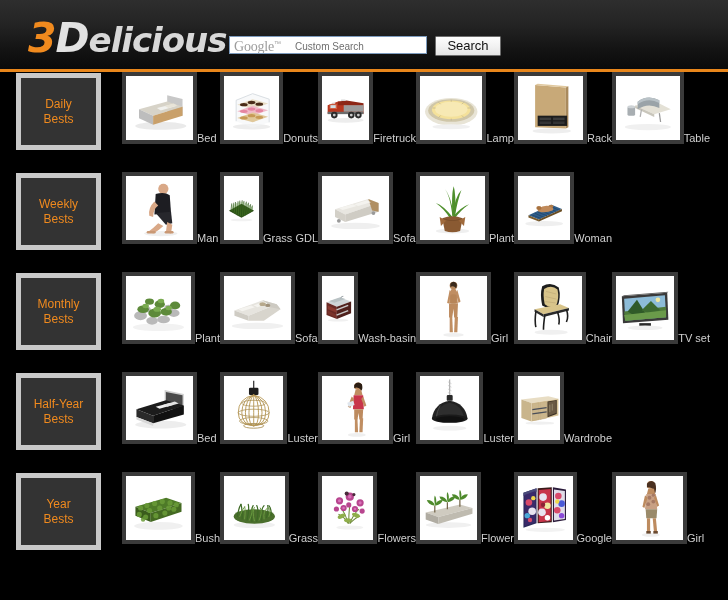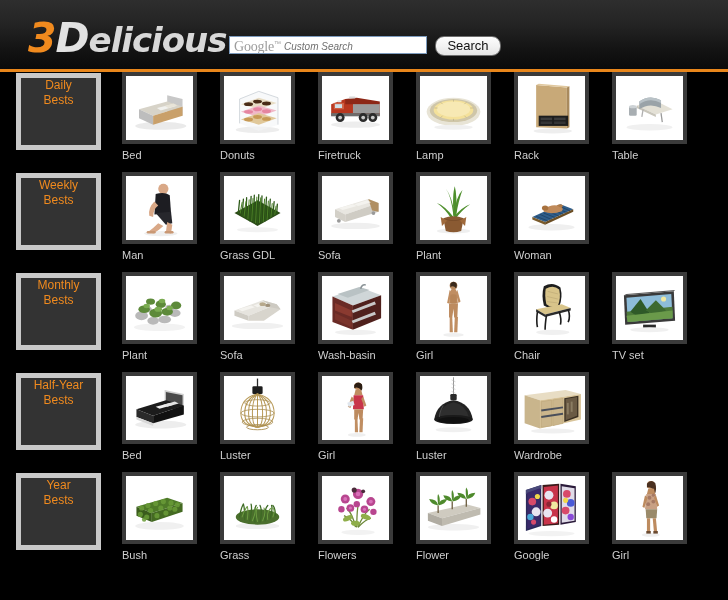--- a/index.html
+++ b/index.html
@@ -81,30 +81,29 @@
     letter-spacing: -0.2px;
   }
   .ph .tm {
     font-size: 7px;
     vertical-align: super;
     color: #9c9c9c;
   }
   .ph .cs {
     font-size: 10px;
     color: #6f6f6f;
-    margin-left: 3px;
-    font-style: italic;
+    margin-left: 14px;
   }
   .search-btn {
     margin-left: 8px;
     height: 20px;
     min-width: 66px;
     background: linear-gradient(to bottom, #fdfdfd 0%, #f2f2f2 50%, #e4e4e4 100%);
     border: 1px solid #6d6d6d;
-    border-radius: 9px;
+    border-radius: 1px;
     color: #111;
     font-size: 13px;
     line-height: 18px;
     text-align: center;
     cursor: pointer;
     box-sizing: border-box;
     padding: 0 6px;
   }
 
   
@@ -123,21 +122,21 @@
   
   .cat {
     width: 85px;
     height: 77px;
     background: #333333;
     border: 5px solid #c9c9c9;
     box-sizing: border-box;
     display: flex;
     flex-direction: column;
     align-items: center;
-    justify-content: flex-start;
+    justify-content: center;
     cursor: pointer;
     flex: 0 0 auto;
     margin-top: 1px;
   }
   .cat span {
     color: #f08a1e;
     font-size: 12px;
     line-height: 15px;
     text-align: center;
     font-weight: normal;
@@ -147,22 +146,21 @@
   
   .items {
     display: flex;
     flex: 1 1 auto;
     margin-left: 21px;
   }
   .item {
     width: 98px;
     flex: 0 0 98px;
     display: flex;
-    flex-direction: column;
-    align-items: flex-start;
+    align-items: flex-end;
     cursor: pointer;
   }
   .thumb {
     width: 75px;
     height: 72px;
     background: #3a3a3a;
     padding: 4px;
     box-sizing: border-box;
     display: flex;
     align-items: center;

